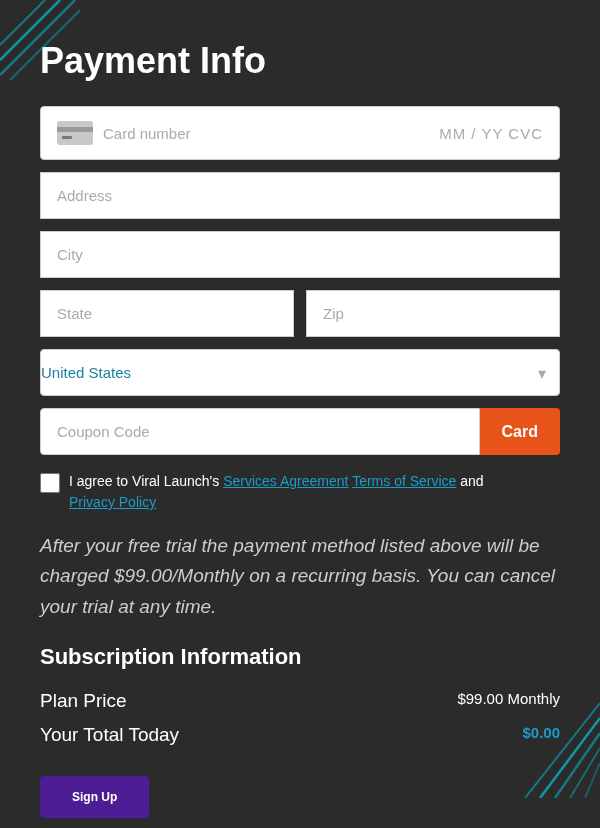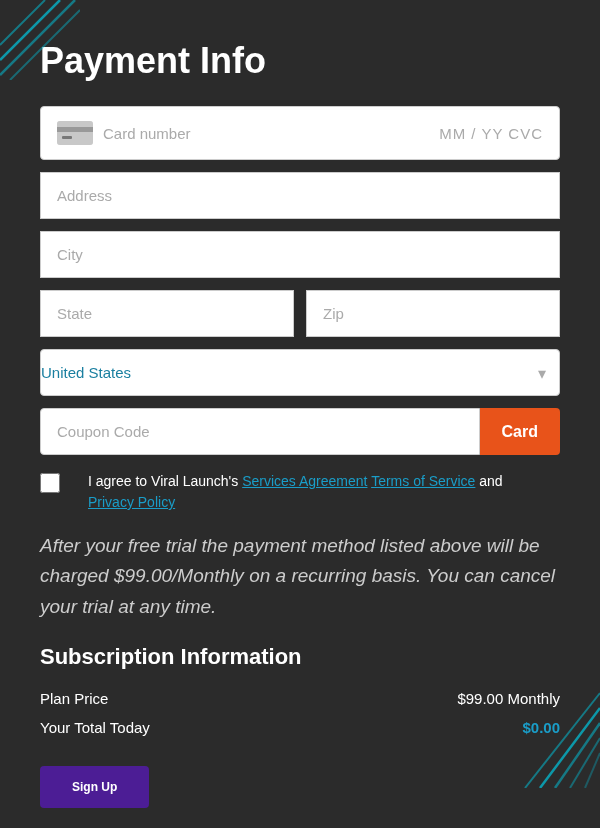--- a/index.html
+++ b/index.html
@@ -150,21 +150,21 @@
       color: #fff;
       border: none;
       border-radius: 0 4px 4px 0;
       font-size: 16px;
       font-weight: bold;
       cursor: pointer;
     }
     .agreement-row {
       display: flex;
       align-items: flex-start;
-      gap: 28px;
+      gap: 9px;
       margin-bottom: 18px;
     }
     .checkbox-wrapper {
       margin-top: 2px;
       flex-shrink: 0;
     }
     .checkbox-wrapper input[type="checkbox"] {
       width: 20px;
       height: 20px;
       cursor: pointer;
@@ -196,21 +196,21 @@
       width: 100%;
       margin-bottom: 24px;
     }
     .sub-row {
       display: flex;
       justify-content: space-between;
       padding: 6px 0;
     }
     .sub-label {
       color: #ffffff;
-      font-size: 15px;
+      font-size: 19px;
     }
     .sub-value {
       color: #ffffff;
       font-size: 15px;
     }
     .sub-value.highlight {
       color: #1a9dc8;
       font-weight: bold;
     }
     .signup-btn {

